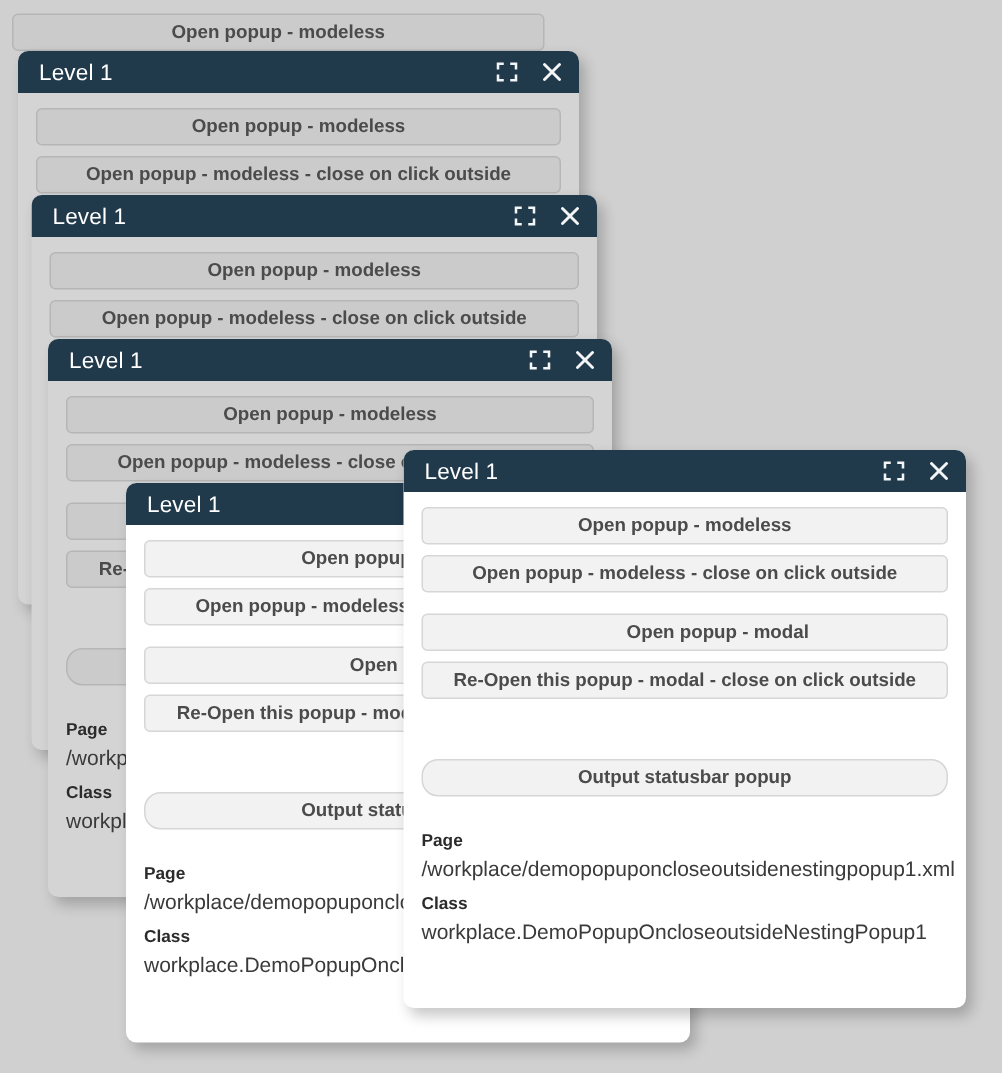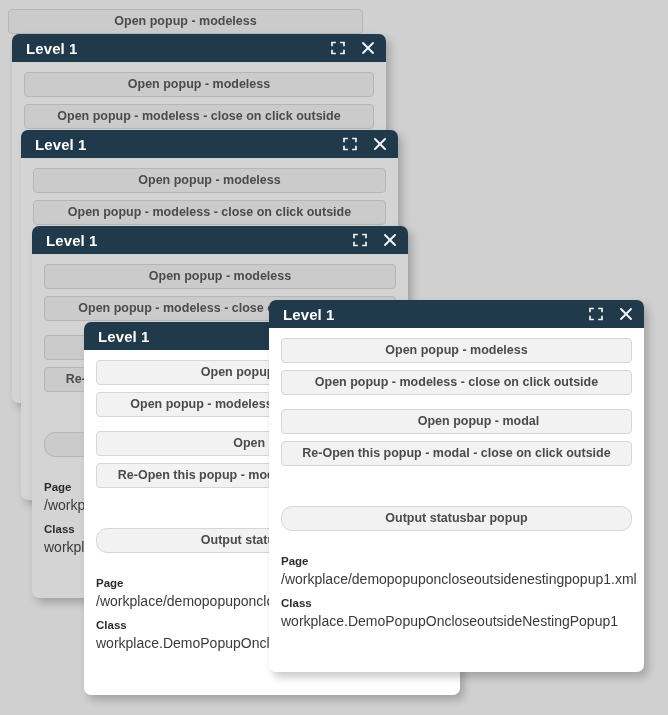--- a/index.html
+++ b/index.html
@@ -34,21 +34,21 @@
     background: #20394b;
     color: #ffffff;
     display: flex;
     align-items: center;
     padding: 0 10px 0 14px;
     box-sizing: border-box;
     user-select: none;
   }
   .titlebar .title {
     font-size: 15px;
-    font-weight: bold;
+    font-weight: normal;
     letter-spacing: 0.1px;
     flex: 1 1 auto;
     white-space: nowrap;
     line-height: 1;
   }
   .titlebar .tb-actions {
     display: flex;
     align-items: center;
     gap: 14px;
     flex: 0 0 auto;

